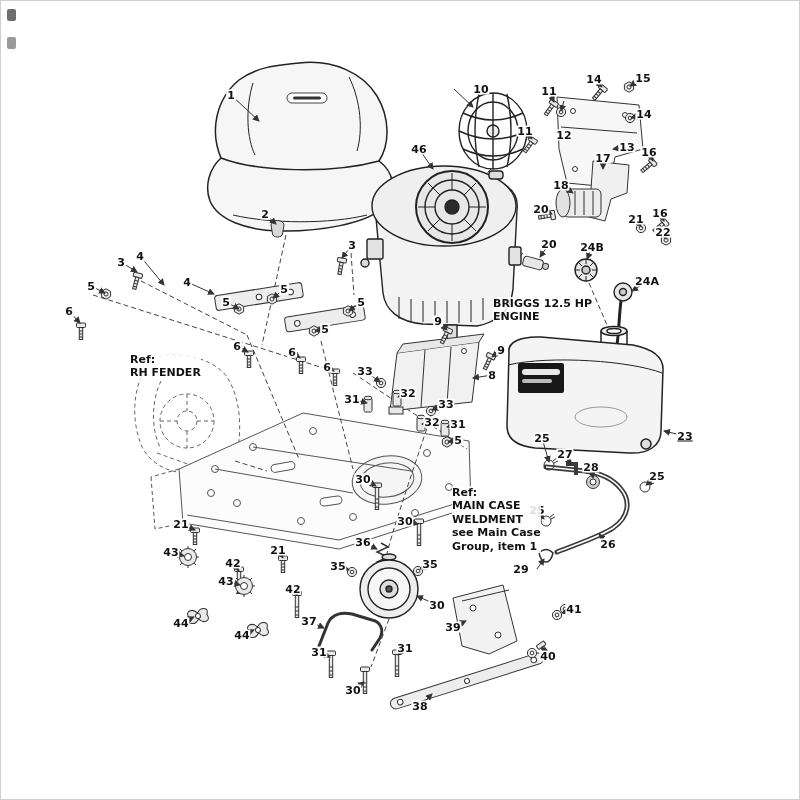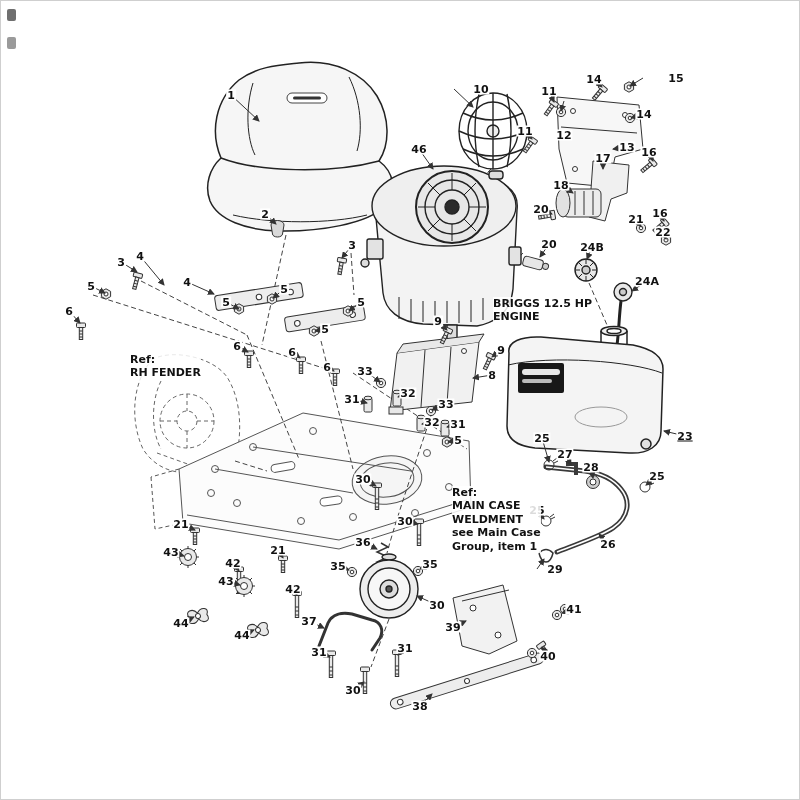--- a/index.html
+++ b/index.html
@@ -447,21 +447,21 @@
       <line x1="352" y1="689" x2="363" y2="681" marker-end="url(#arrowhead)"></line>
       <line x1="419" y1="705" x2="431" y2="693" marker-end="url(#arrowhead)"></line>
     </svg>
 
   <div id="callout-layer">
       <span class="callout" style="left: 230px; top: 94px;">1</span>
       <span class="callout" style="left: 453px; top: 88px; margin-left: 27px;">10</span>
       <span class="callout" style="left: 548px; top: 90px;">11</span>
       <span class="callout" style="left: 563px; top: 100px; margin-top: 34px;">12</span>
       <span class="callout" style="left: 593px; top: 78px;">14</span>
-      <span class="callout" style="left: 642px; top: 77px; margin-left: 33px;">15</span>
+      <span class="callout" style="left: 642px; top: 77px;">15</span>
       <span class="callout" style="left: 643px; top: 113px;">14</span>
       <span class="callout" style="left: 524px; top: 130px;">11</span>
       <span class="callout" style="left: 626px; top: 146px;">13</span>
       <span class="callout" style="left: 648px; top: 151px;">16</span>
       <span class="callout" style="left: 602px; top: 157px;">17</span>
       <span class="callout" style="left: 418px; top: 148px;">46</span>
       <span class="callout" style="left: 560px; top: 184px;">18</span>
       <span class="callout" style="left: 540px; top: 208px;">20</span>
       <span class="callout" style="left: 659px; top: 212px;">16</span>
       <span class="callout" style="left: 635px; top: 218px;">21</span>
@@ -495,21 +495,21 @@
       <span class="callout" style="left: 457px; top: 439px;">5</span>
       <span class="callout" style="left: 362px; top: 478px;">30</span>
       <span class="callout" style="left: 404px; top: 520px;">30</span>
       <span class="callout" style="left: 684px; top: 435px; text-decoration: underline;">23</span>
       <span class="callout" style="left: 541px; top: 437px;">25</span>
       <span class="callout" style="left: 564px; top: 453px;">27</span>
       <span class="callout" style="left: 590px; top: 466px;">28</span>
       <span class="callout" style="left: 656px; top: 475px;">25</span>
       <span class="callout" style="left: 536px; top: 509px;">25</span>
       <span class="callout" style="left: 607px; top: 543px;">26</span>
-      <span class="callout" style="left: 554px; top: 568px;">29</span>
+      <span class="callout" style="left: 520px; top: 568px;">29</span>
       <span class="callout" style="left: 180px; top: 523px;">21</span>
       <span class="callout" style="left: 170px; top: 551px;">43</span>
       <span class="callout" style="left: 232px; top: 562px;">42</span>
       <span class="callout" style="left: 277px; top: 549px;">21</span>
       <span class="callout" style="left: 225px; top: 580px;">43</span>
       <span class="callout" style="left: 292px; top: 588px;">42</span>
       <span class="callout" style="left: 180px; top: 622px;">44</span>
       <span class="callout" style="left: 241px; top: 634px;">44</span>
       <span class="callout" style="left: 362px; top: 541px;">36</span>
       <span class="callout" style="left: 337px; top: 565px;">35</span>

